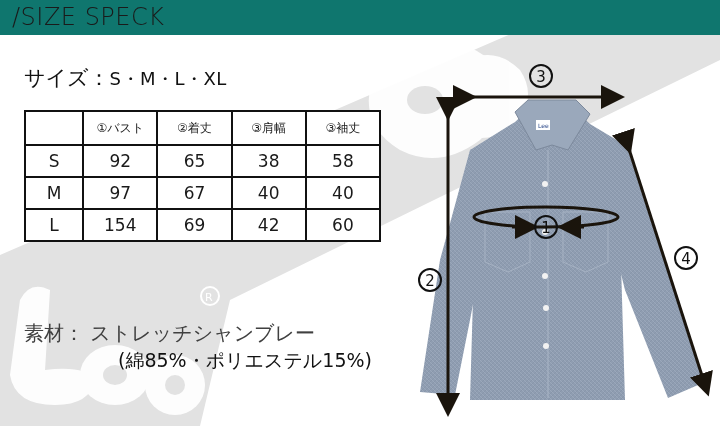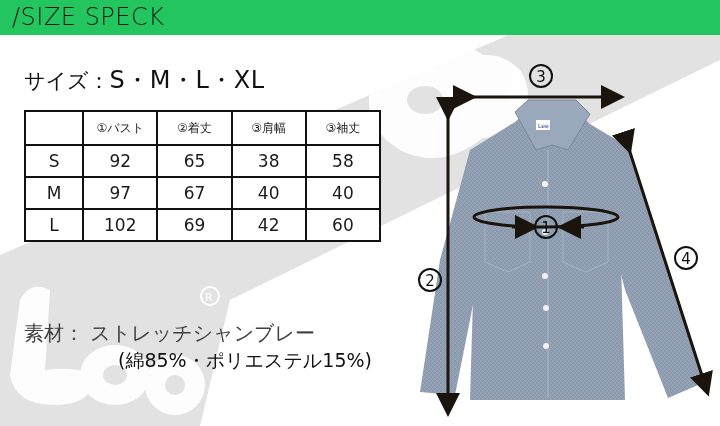--- a/index.html
+++ b/index.html
@@ -1,34 +1,34 @@
 <!DOCTYPE html>
 <html><head>
 <meta charset="utf-8">
 <style>
   * { box-sizing: border-box; margin: 0; padding: 0; }
   html, body { width: 720px; height: 426px; overflow: hidden; background: #ffffff; }
   body { position: relative; font-family: "DejaVu Sans", "Liberation Sans", sans-serif; color: #1a1a1a; }
 
   .header-bar {
     position: absolute; left: 0; top: 0; width: 720px; height: 35px;
-    background: #22c55e;
+    background: #0f766e;
   }
   .header-title {
     position: absolute; left: 12px; top: 3px;
     font-size: 24px; letter-spacing: 0.5px; color: #1a1a1a; font-weight: 300;
   }
 
   .watermark { position: absolute; left: 0; top: 35px; width: 720px; height: 391px; pointer-events: none; }
 
   .size-line {
     position: absolute; left: 24px; top: 64px; font-size: 21px; color: #111;
     white-space: nowrap;
   }
-  .size-line .sizes { font-size: 24px; letter-spacing: 0.5px; text-align: center; }
+  .size-line .sizes { font-size: 18px; letter-spacing: 0.5px; text-align: center; }
 
   table.size-table {
     position: absolute; left: 24px; top: 110px;
     border-collapse: collapse; width: 357px;
     background: #ffffff;
   }
   .size-table td, .size-table th {
     border: 2px solid #111; text-align: center; font-weight: normal;
   }
   .size-table th { height: 34px; font-size: 12px; }
@@ -93,21 +93,21 @@
   </tr>
   <tr>
     <td>M</td>
     <td>97</td>
     <td>67</td>
     <td>40</td>
     <td>40</td>
   </tr>
   <tr>
     <td>L</td>
-    <td>102</td>
+    <td>154</td>
     <td>69</td>
     <td>42</td>
     <td>60</td>
   </tr>
 </tbody>
   </table>
 
 <div class="material">
   <span>素材：</span>
   <span>ストレッチシャンブレー</span>

